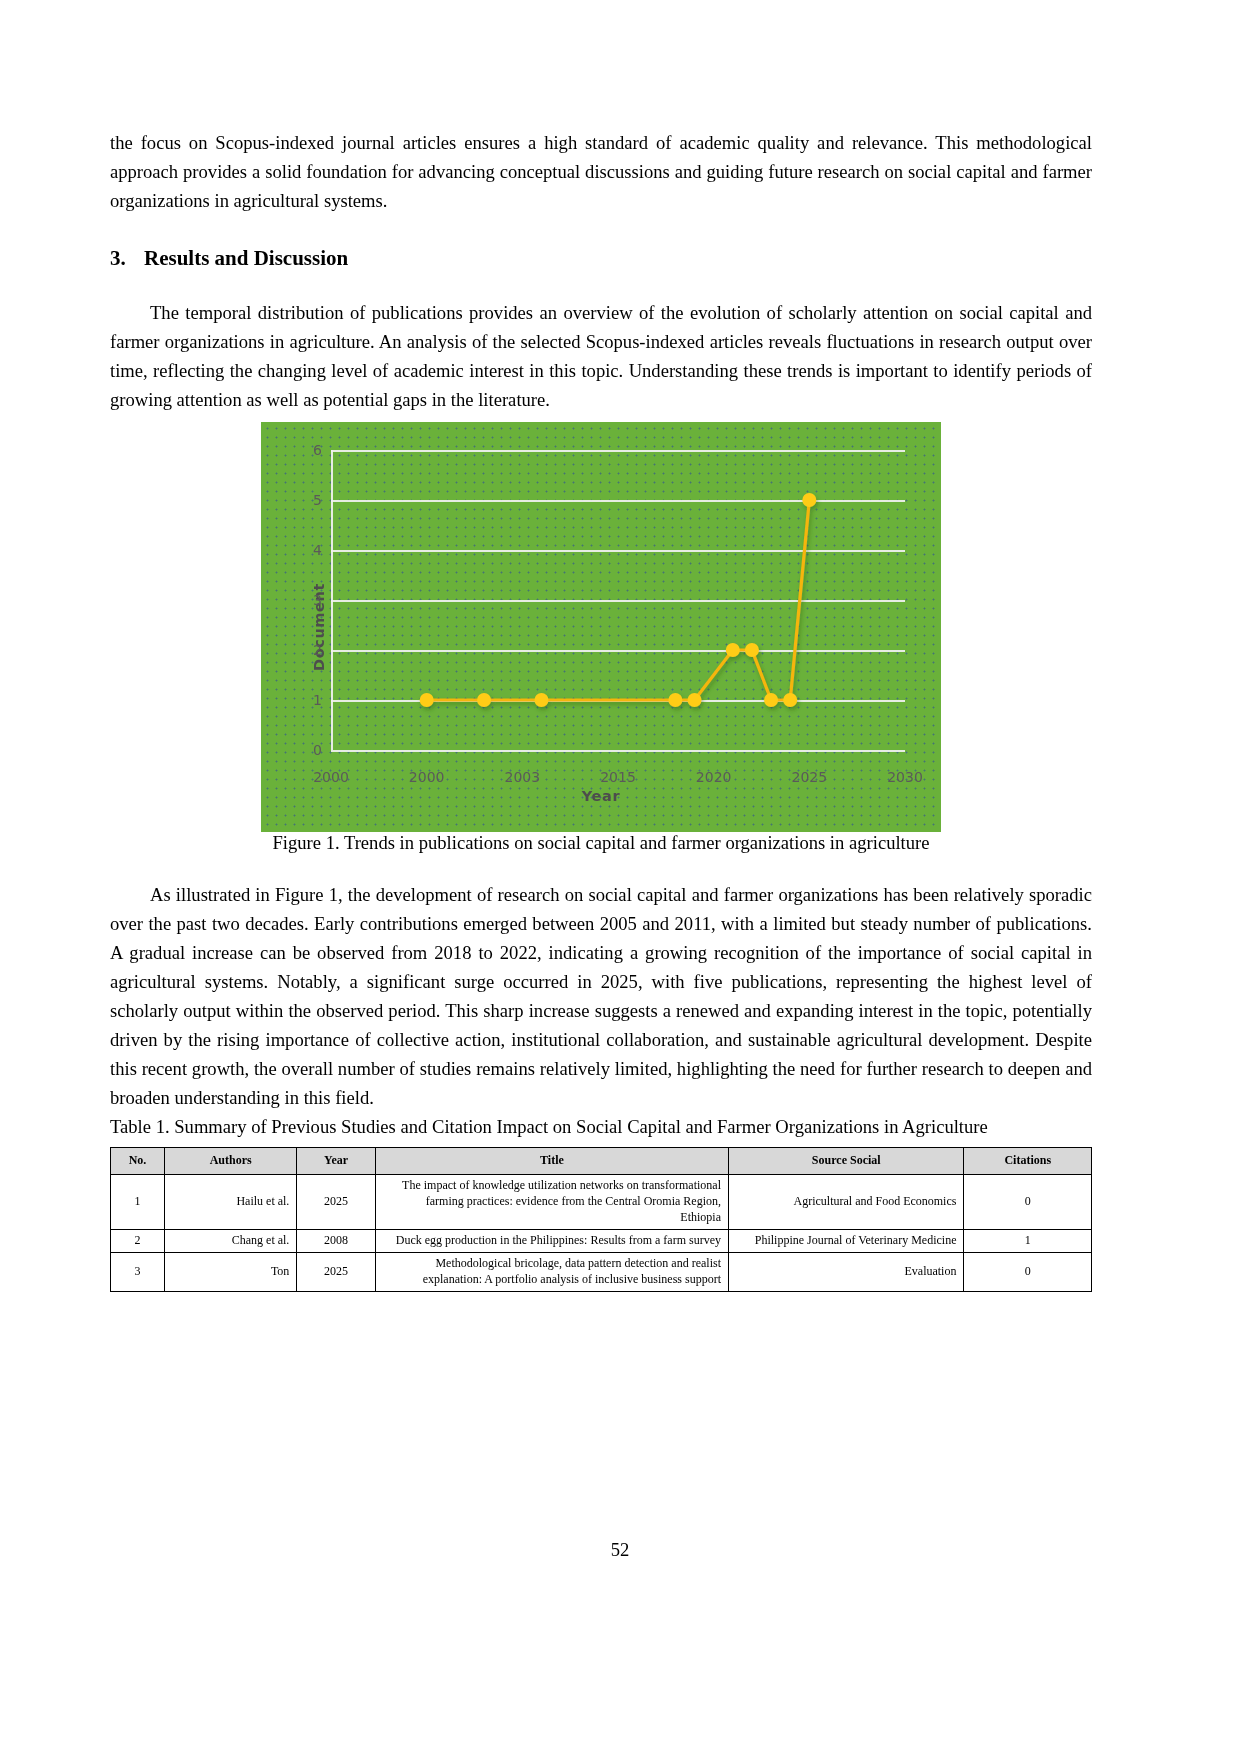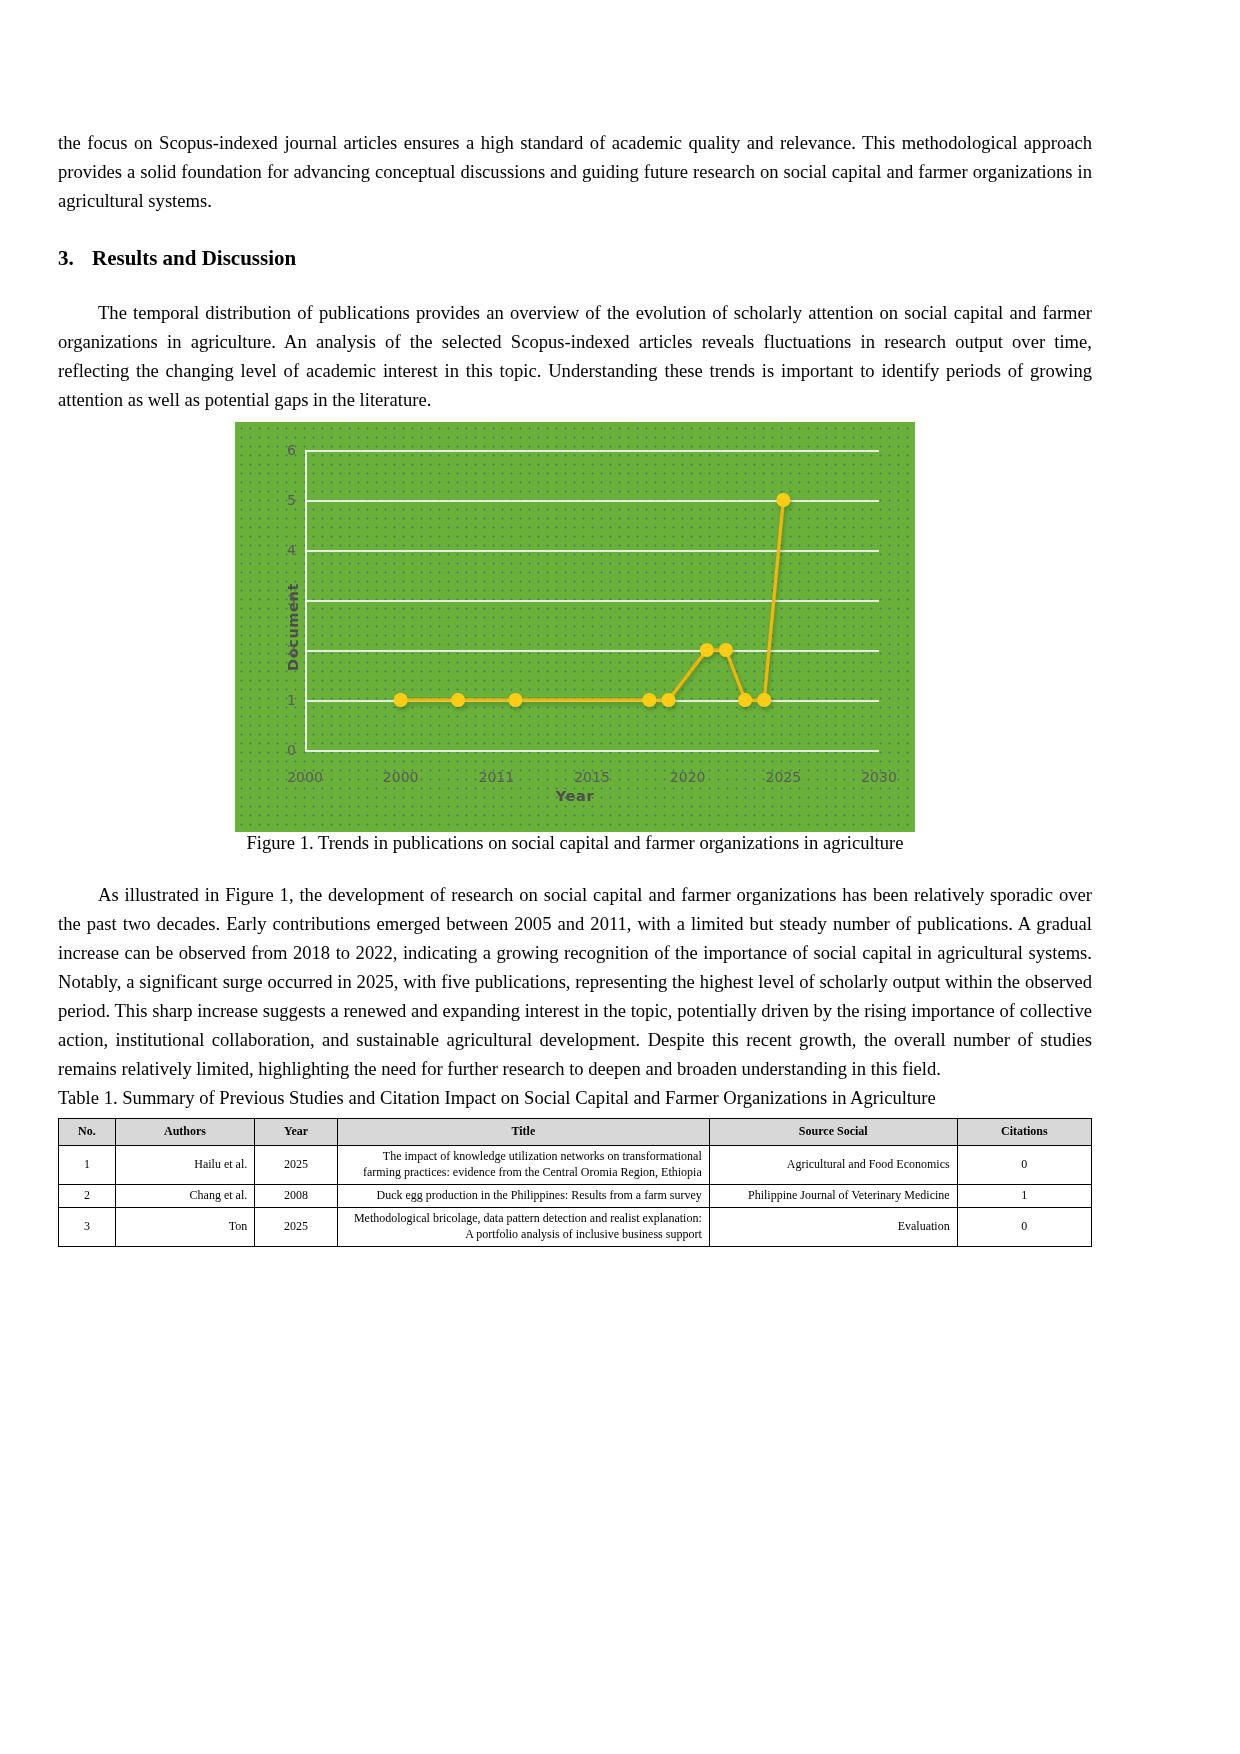--- a/index.html
+++ b/index.html
@@ -14,21 +14,21 @@
     color: #000000;
     position: relative;
     overflow: hidden;
   }
   .page {
     position: absolute;
     left: 0; top: 0;
     width: 1240px;
     height: 1631px;
     box-sizing: border-box;
-    padding: 128px 148px 60px 58px;
+    padding: 128px 148px 60px 110px;
   }
   p.body-text {
     font-size: 18.6px;
     line-height: 1.56;
     text-align: justify;
     text-justify: inter-word;
     margin: 0 0 0 0;
     hyphens: none;
   }
   p.indent { text-indent: 40px; }
@@ -205,21 +205,21 @@
             <div class="ytick" style="top: 250px;">1</div>
             <div class="ytick" style="top: 200px;">2</div>
             <div class="ytick" style="top: 150px;">3</div>
             <div class="ytick" style="top: 100px;">4</div>
             <div class="ytick" style="top: 50px;">5</div>
             <div class="ytick" style="top: 0px;">6</div>
           </div>
         <div id="xticks">
             <div class="xtick" style="left: 0px;">2000</div>
             <div class="xtick" style="left: 95.6667px;">2000</div>
-            <div class="xtick" style="left: 191.333px;">2011</div>
+            <div class="xtick" style="left: 191.333px;">2003</div>
             <div class="xtick" style="left: 287px;">2015</div>
             <div class="xtick" style="left: 382.667px;">2020</div>
             <div class="xtick" style="left: 478.333px;">2025</div>
             <div class="xtick" style="left: 574px;">2030</div>
           </div>
         <svg class="series-svg" id="series-svg" preserveAspectRatio="none" viewBox="0 0 574 300">
             <defs>
               <filter id="shd" x="-60%" y="-60%" width="240%" height="240%">
                 <feDropShadow dx="1.5" dy="3" stdDeviation="2" flood-color="#2a5d12" flood-opacity="0.45"></feDropShadow>
               </filter>
@@ -287,13 +287,14 @@
           <td class="c-no">3</td>
           <td class="c-auth">Ton</td>
           <td class="c-year">2025</td>
           <td class="c-title">Methodological bricolage, data pattern detection and realist explanation: A portfolio analysis of inclusive business support</td>
           <td class="c-src">Evaluation</td>
           <td class="c-cite">0</td>
         </tr>
       </tbody>
   </table>
 
+  <div class="page-number">52</div>
 </div>
 
 </body></html>

